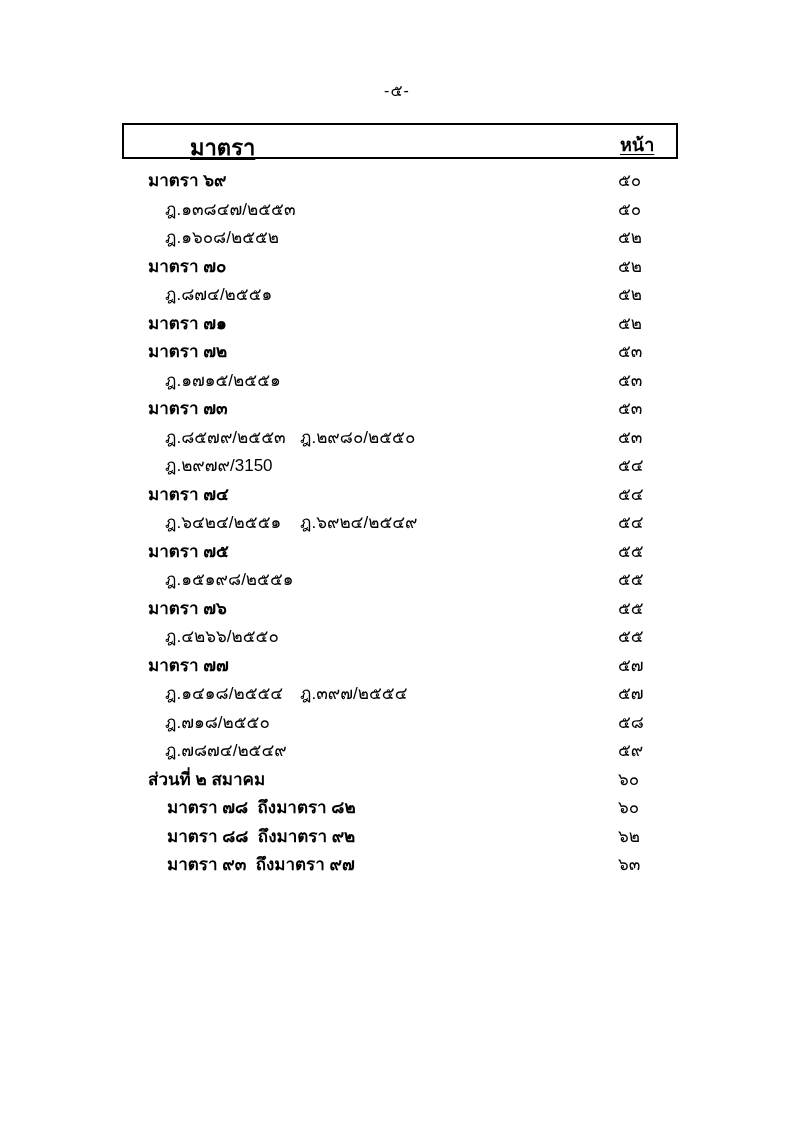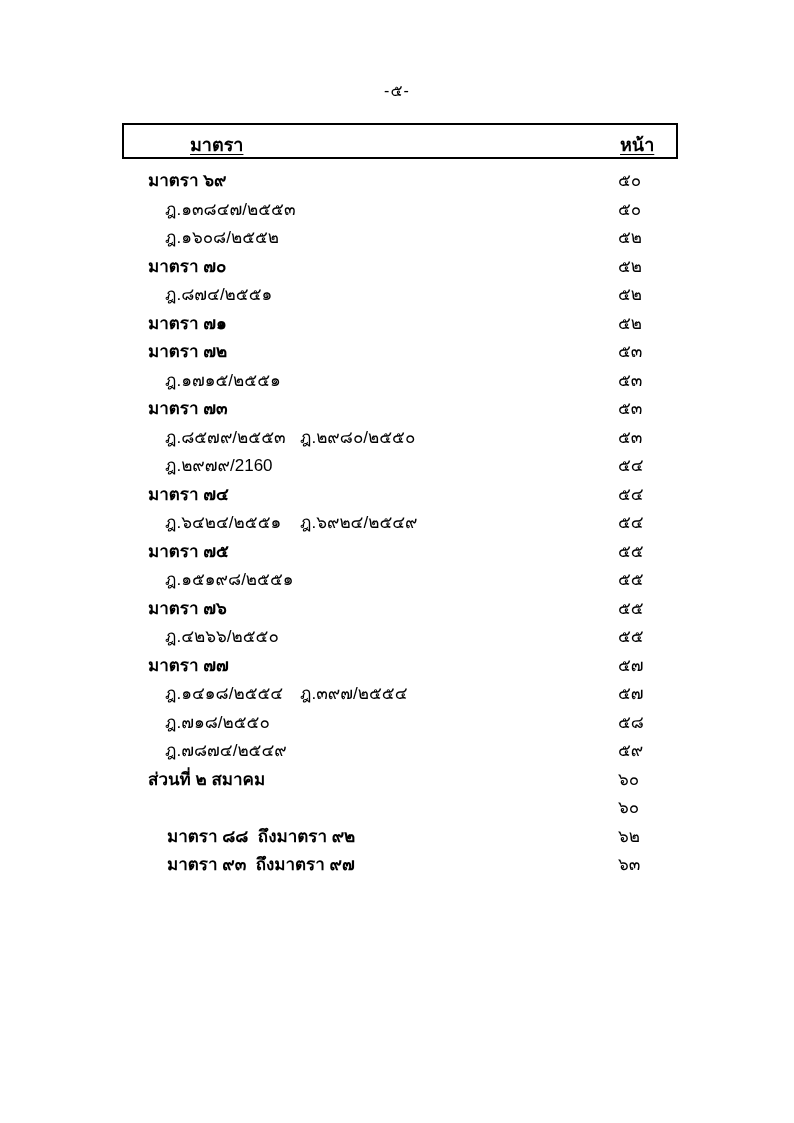--- a/index.html
+++ b/index.html
@@ -27,21 +27,21 @@
     position: absolute;
     left: 122px; top: 123px;
     width: 556px; height: 36px;
     border: 2px solid #000000;
     background: #ffffff;
   }
   .header-col-section {
     position: absolute;
     left: 66px; top: 5px;
     font-weight: bold;
-    font-size: 18px;
+    font-size: 22px;
     text-decoration: underline;
     text-underline-offset: 3px;
     white-space: pre;
   }
   .header-col-page {
     position: absolute;
     left: 496px; top: 5px;
     font-weight: bold;
     font-size: 18px;
     text-decoration: underline;
@@ -133,21 +133,21 @@
     <span class="pg">๕๓</span>
   </div>
 
   <div class="row citation">
     <span class="t1">ฎ.๘๕๗๙/๒๕๕๓</span>
     <span class="t2">ฎ.๒๙๘๐/๒๕๕๐</span>
     <span class="pg">๕๓</span>
   </div>
 
   <div class="row citation">
-    <span class="t1">ฎ.๒๙๗๙/2160</span>
+    <span class="t1">ฎ.๒๙๗๙/3150</span>
 
     <span class="pg">๕๔</span>
   </div>
 
   <div class="row section">
     <span class="t1">มาตรา ๗๔</span>
 
     <span class="pg">๕๔</span>
   </div>
 
@@ -206,20 +206,21 @@
     <span class="pg">๕๙</span>
   </div>
 
   <div class="row part">
     <span class="t1">ส่วนที่ ๒ สมาคม</span>
 
     <span class="pg">๖๐</span>
   </div>
 
   <div class="row range">
+    <span class="t1">มาตรา ๗๘  ถึงมาตรา ๘๒</span>
 
     <span class="pg">๖๐</span>
   </div>
 
 
   <div class="row range">
     <span class="t1">มาตรา ๘๘  ถึงมาตรา ๙๒</span>
 
     <span class="pg">๖๒</span>
   </div>

